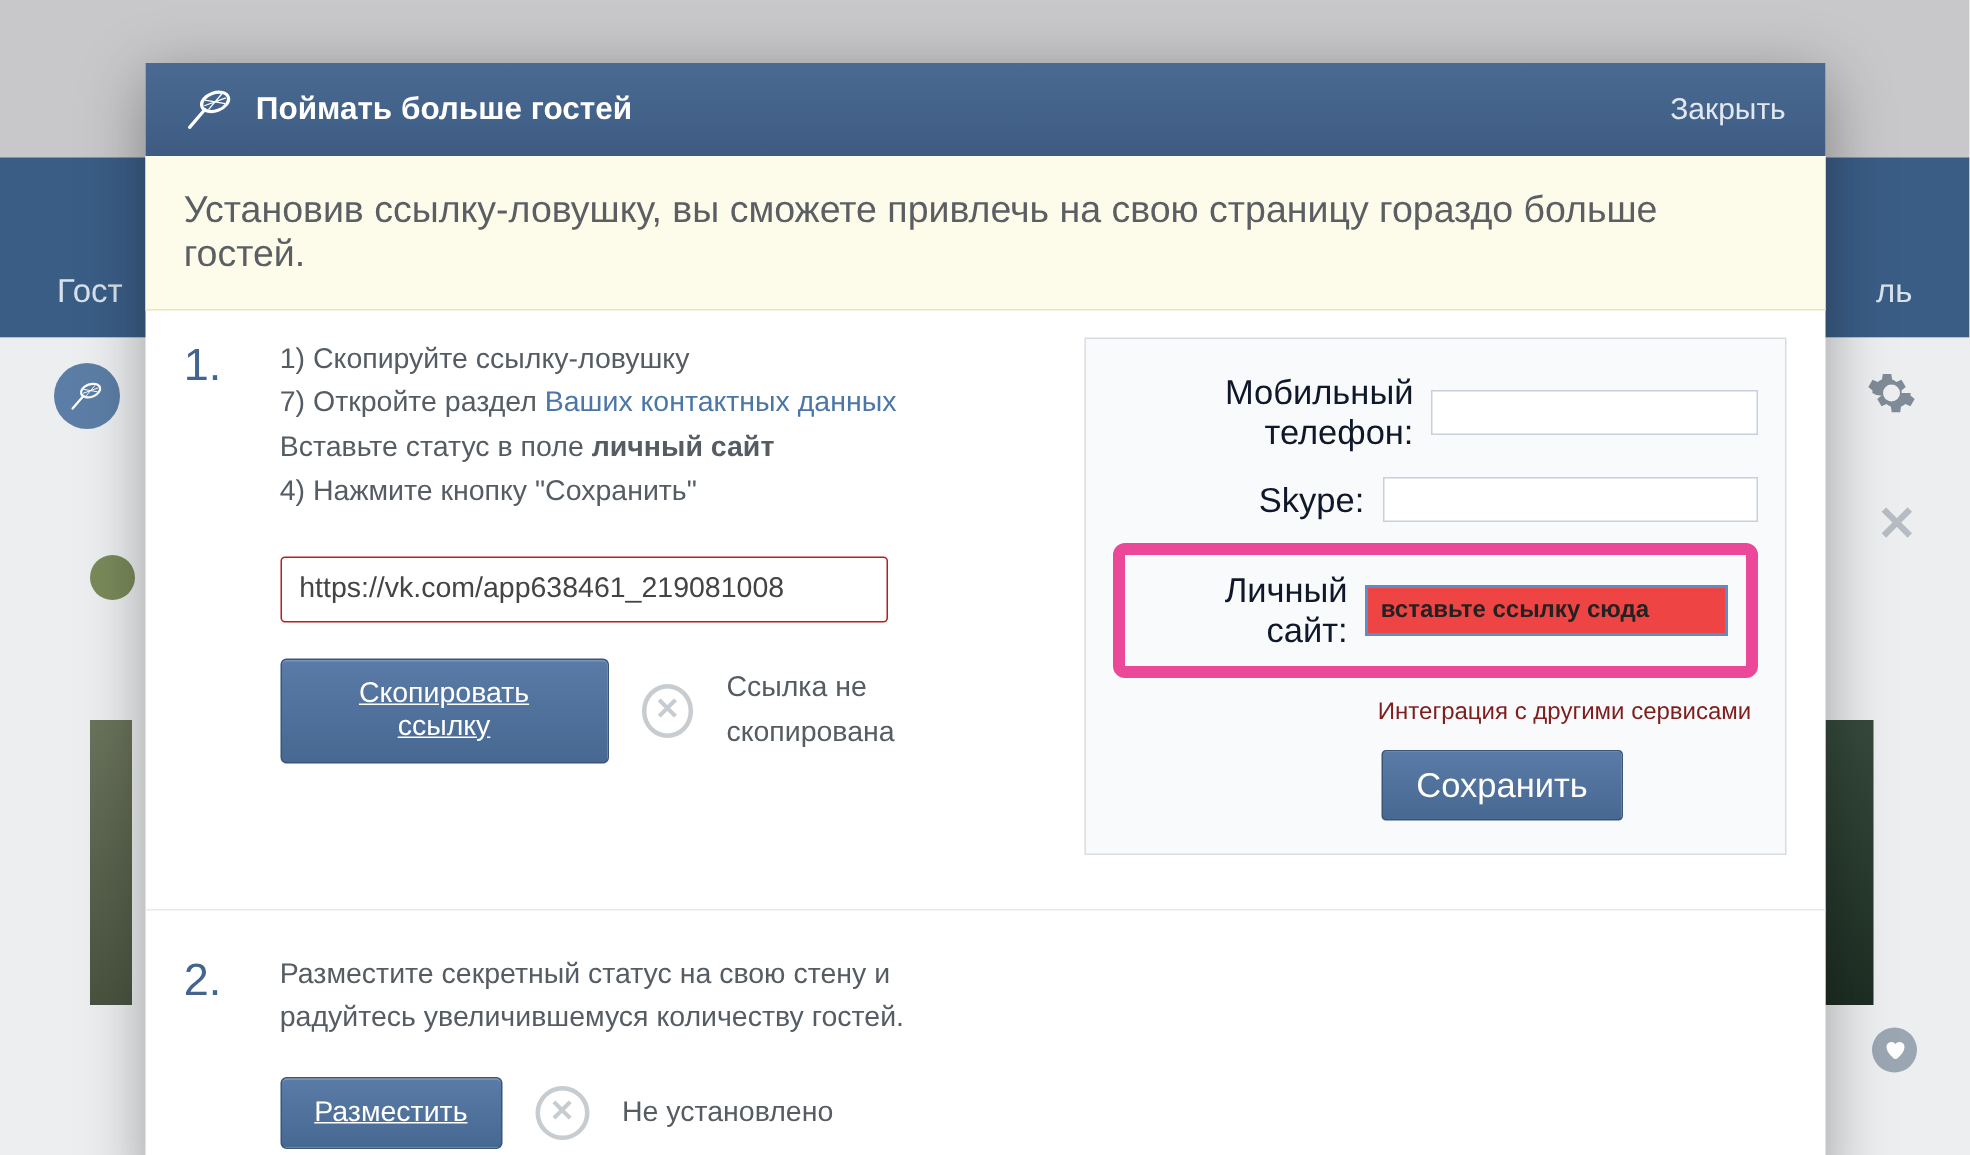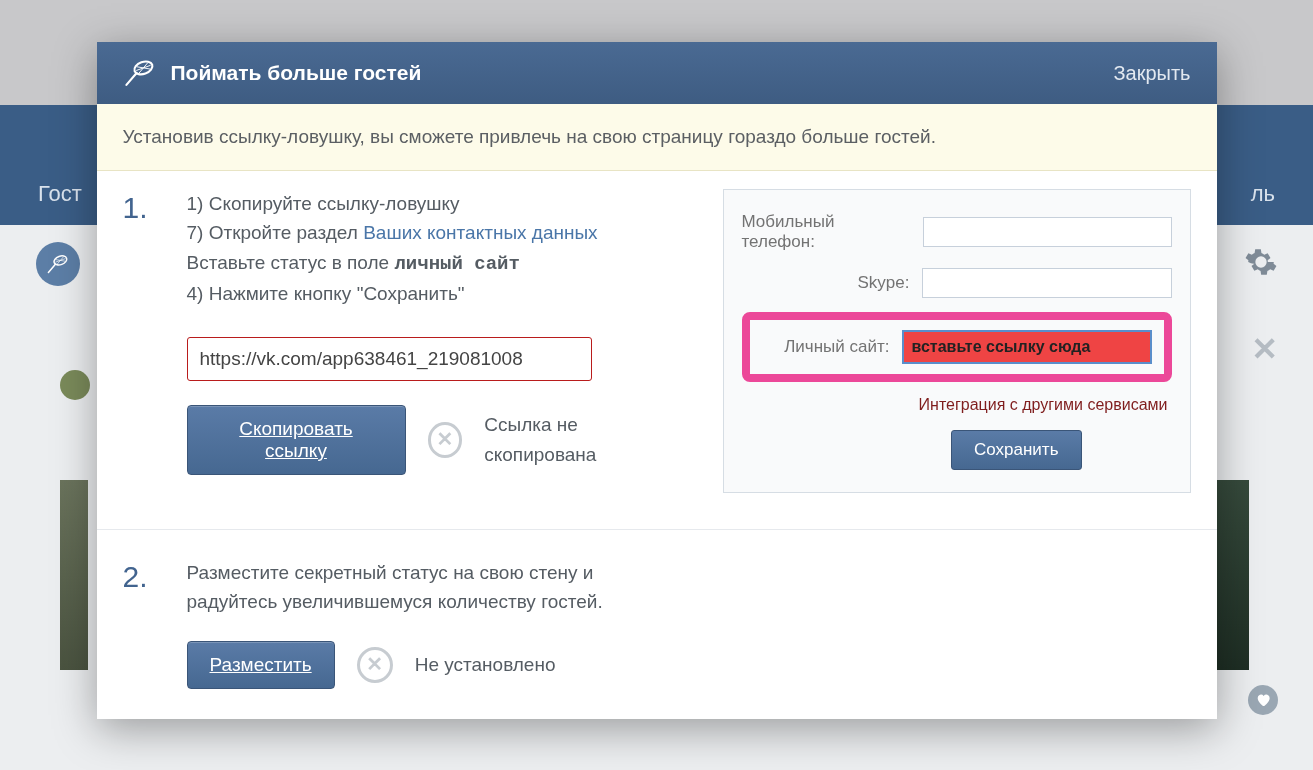--- a/index.html
+++ b/index.html
@@ -115,21 +115,21 @@
   margin-left: auto;
   font-size: 20px;
   color: #e2e8f0;
   cursor: pointer;
 }
 .info-banner {
   background: #fdfbe9;
   border-bottom: 1px solid #e8e4c4;
   padding: 22px 26px;
   color: #5b5f63;
-  font-size: 19px;
+  font-size: 25px;
 }
 .modal-body {
   padding: 18px 26px 30px;
 }
 .step-row {
   display: flex;
   gap: 24px;
   align-items: flex-start;
 }
 .step-num {
@@ -144,21 +144,20 @@
   color: #555c63;
   font-size: 19px;
   line-height: 1.55;
 }
 .step-content a {
   color: #4a76a8;
   text-decoration: none;
 }
 .step-content strong {
   font-weight: 700;
-  font-family: Liberation Mono, monospace;
 }
 .link-input {
   margin-top: 28px;
   width: 405px;
   padding: 10px 12px;
   font-size: 19px;
   border: 1px solid #b91c1c;
   border-radius: 3px;
   color: #444;
   background: #fff;
@@ -204,23 +203,23 @@
   margin-left: 12px;
 }
 .preview-row {
   display: flex;
   align-items: center;
   justify-content: flex-end;
   gap: 12px;
   padding: 8px 0;
 }
 .preview-label {
-  color: #737373;
-  font-size: 17px;
-  text-align: left;
+  color: #0f172a;
+  font-size: 23px;
+  text-align: right;
 }
 .preview-input {
   width: 250px;
   height: 30px;
   border: 1px solid #c7d0db;
   background: #fff;
 }
 .highlight-box {
   border: 8px solid #ec4899;
   border-radius: 8px;
@@ -245,21 +244,21 @@
   text-align: right;
   color: #7f1d1d;
   font-size: 16px;
   padding: 8px 4px 0;
 }
 .save-btn {
   background: linear-gradient(#5a7ba7, #466891);
   color: #fff;
   border: 1px solid #3a5578;
   padding: 9px 22px;
-  font-size: 17px;
+  font-size: 23px;
   border-radius: 3px;
   cursor: pointer;
   margin-top: 16px;
   margin-left: auto;
   display: block;
   margin-right: 90px;
   text-align: center;
 }
 .divider {
   height: 1px;

